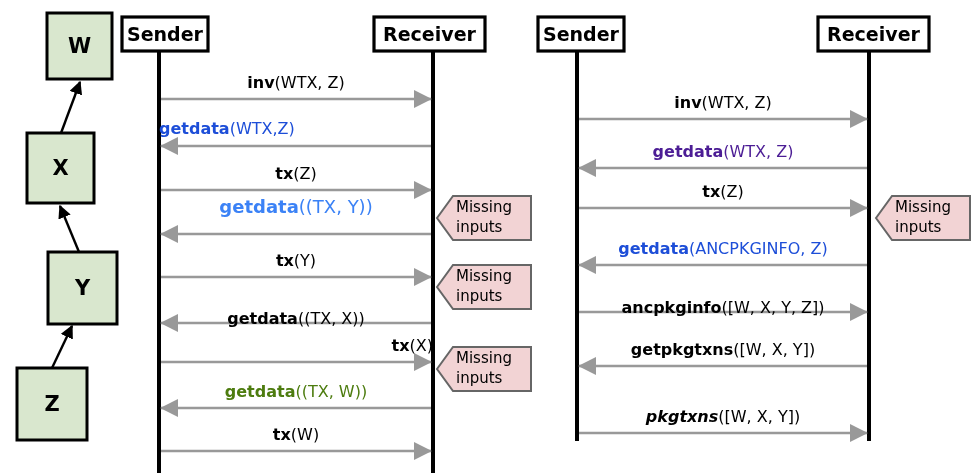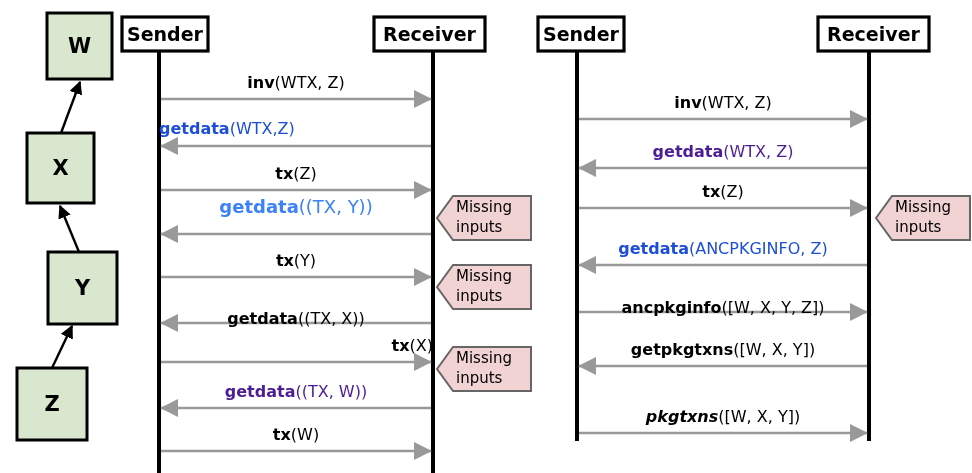--- a/index.html
+++ b/index.html
@@ -69,21 +69,21 @@
     <div class="txt " style="left:17px;top:392px;width:70px;text-align:center;font-weight:bold;font-size:21px;color:#000000;">Z</div>
     <div class="txt " style="left:122px;top:23px;width:86px;text-align:center;font-weight:bold;font-size:19px;color:#000000;">Sender</div>
     <div class="txt " style="left:374px;top:23px;width:111px;text-align:center;font-weight:bold;font-size:19px;color:#000000;">Receiver</div>
     <div class="txt " style="left:159px;top:73px;width:274px;text-align:center;font-size:16px;color:#000000;"><span style="font-weight: bold;">inv</span><span>(WTX, Z)</span></div>
     <div class="txt " style="left:159px;top:119px;width:274px;text-align:left;font-size:16px;color:#1d4ed8;"><span style="font-weight: bold;">getdata</span><span>(WTX,Z)</span></div>
     <div class="txt " style="left:159px;top:164px;width:274px;text-align:center;font-size:16px;color:#000000;"><span style="font-weight: bold;">tx</span><span>(Z)</span></div>
     <div class="txt " style="left:159px;top:196px;width:274px;text-align:center;font-size:18px;color:#3b82f6;"><span style="font-weight: bold;">getdata</span><span>((TX, Y))</span></div>
     <div class="txt " style="left:159px;top:251px;width:274px;text-align:center;font-size:16px;color:#000000;"><span style="font-weight: bold;">tx</span><span>(Y)</span></div>
     <div class="txt " style="left:159px;top:309px;width:274px;text-align:center;font-size:16px;color:#000000;"><span style="font-weight: bold;">getdata</span><span>((TX, X))</span></div>
     <div class="txt " style="left:159px;top:336px;width:274px;text-align:right;font-size:16px;color:#000000;"><span style="font-weight: bold;">tx</span><span>(X)</span></div>
-    <div class="txt " style="left:159px;top:382px;width:274px;text-align:center;font-size:16px;color:#4c1d95;"><span style="font-weight: bold;">getdata</span><span>((TX, W))</span></div>
+    <div class="txt " style="left:159px;top:382px;width:274px;text-align:center;font-size:16px;color:#4d7c0f;"><span style="font-weight: bold;">getdata</span><span>((TX, W))</span></div>
     <div class="txt " style="left:159px;top:425px;width:274px;text-align:center;font-size:16px;color:#000000;"><span style="font-weight: bold;">tx</span><span>(W)</span></div>
     <div class="txt " style="left:456px;top:198px;font-size:15px;color:#000000;">Missing</div>
     <div class="txt " style="left:456px;top:218px;font-size:15px;color:#000000;">inputs</div>
     <div class="txt " style="left:456px;top:267px;font-size:15px;color:#000000;">Missing</div>
     <div class="txt " style="left:456px;top:287px;font-size:15px;color:#000000;">inputs</div>
     <div class="txt " style="left:456px;top:349px;font-size:15px;color:#000000;">Missing</div>
     <div class="txt " style="left:456px;top:369px;font-size:15px;color:#000000;">inputs</div>
     <div class="txt " style="left:538px;top:23px;width:86px;text-align:center;font-weight:bold;font-size:19px;color:#000000;">Sender</div>
     <div class="txt " style="left:818px;top:23px;width:111px;text-align:center;font-weight:bold;font-size:19px;color:#000000;">Receiver</div>
     <div class="txt " style="left:577px;top:93px;width:292px;text-align:center;font-size:16px;color:#000000;"><span style="font-weight: bold;">inv</span><span>(WTX, Z)</span></div>

